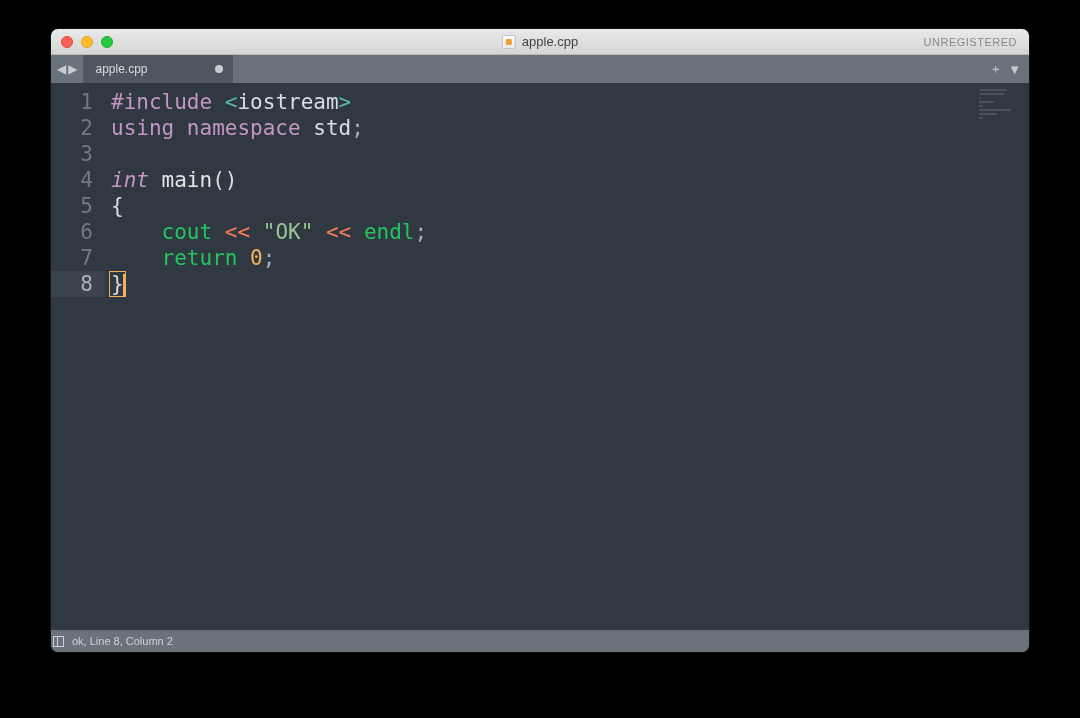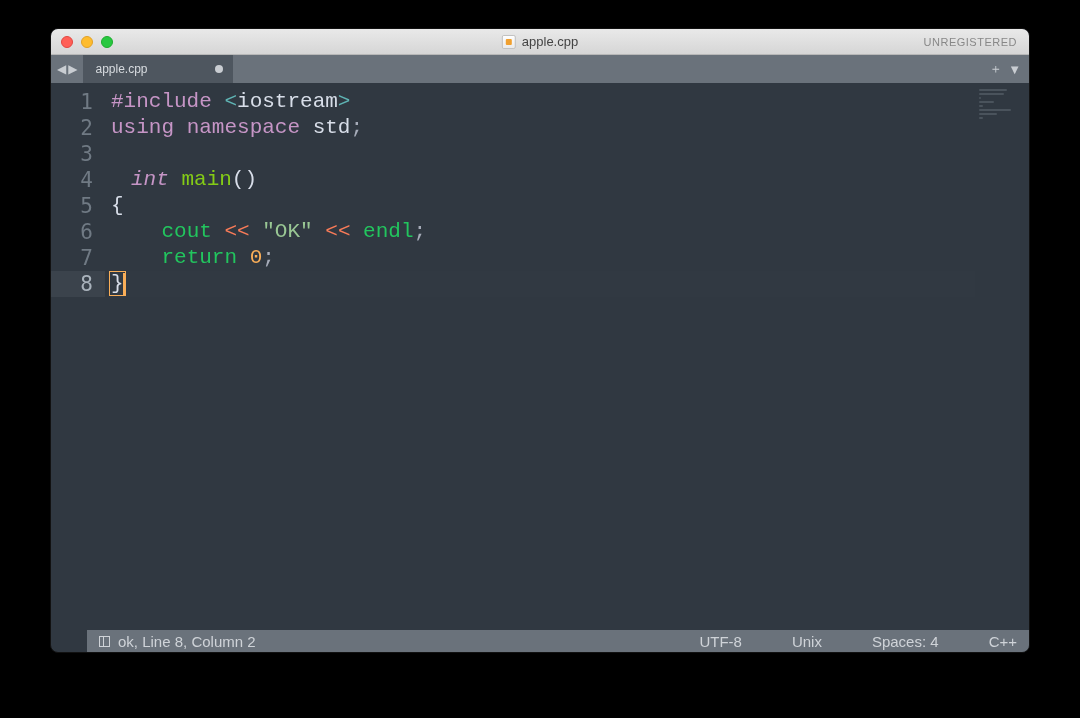--- a/index.html
+++ b/index.html
@@ -135,31 +135,30 @@
     user-select: none;
   }
   .gutter div { padding-right: 12px; height: 26px; }
   .gutter .active { background: #3b434c; color: #a9b2bb; }
   .code {
     flex: 1;
     padding: 6px 0 12px 6px;
     color: #d8dee9;
     white-space: pre;
     position: relative;
-    font-family: Liberation Mono, monospace;
   }
   .code-line { height: 26px; }
   .code-line.active { background: #3b434c22; }
   .kw-pre   { color: #c695c6; } 
-  .kw-type  { color: #c695c6; font-style: italic; margin-left: 20px; } 
+  .kw-type  { color: #c695c6; font-style: italic; } 
   .kw-ctrl  { color: #22c55e; } 
   .kw-ns    { color: #d8dee9; } 
   .kw-lib   { color: #d8dee9; } 
   .angle    { color: #5fb4b4; }
-  .fn       { color: #84cc16; } 
+  .fn       { color: #e5e5e5; } 
   .paren    { color: #d8dee9; }
   .brace    { color: #d8dee9; }
   .op       { color: #f97b58; } 
   .str      { color: #99c794; }
   .num      { color: #f9ae58; }
   .semi     { color: #a6acb9; }
   .ident    { color: #22c55e; }
   .cursor {
     display: inline-block;
     width: 2px; height: 22px;
@@ -181,25 +180,24 @@
   .minimap-line {
     height: 2px;
     margin-bottom: 2px;
     background: #4a535c;
     border-radius: 1px;
   }
   .statusbar {
     height: 22px;
     background: #6a727b;
     color: #cfd3d8;
-    font-size: 15px;
-    display: flex;
-    align-items: center;
-    padding: 0 12px;
-    margin-left: 36px;
+    font-size: 11px;
+    display: flex;
+    align-items: center;
+    padding: 0 2px;
   }
   .status-left { display: flex; align-items: center; gap: 8px; }
   .panel-icon {
     width: 11px; height: 11px;
     border: 1px solid #cfd3d8;
     position: relative;
   }
   .panel-icon::before {
     content: "";
     position: absolute;
@@ -269,21 +267,15 @@
       <div class="minimap-line" style="width:40%"></div>
       <div class="minimap-line" style="width:8%"></div>
     </div>
   </div>
 
   <div class="statusbar">
     <div class="status-left">
       <span class="panel-icon"></span>
       <span>ok, Line 8, Column 2</span>
     </div>
-    <div class="status-right">
-      <span>UTF-8</span>
-      <span>Unix</span>
-      <span>Spaces: 4</span>
-      <span>C++</span>
-    </div>
   </div>
 
 </div>
 
 </body></html>

